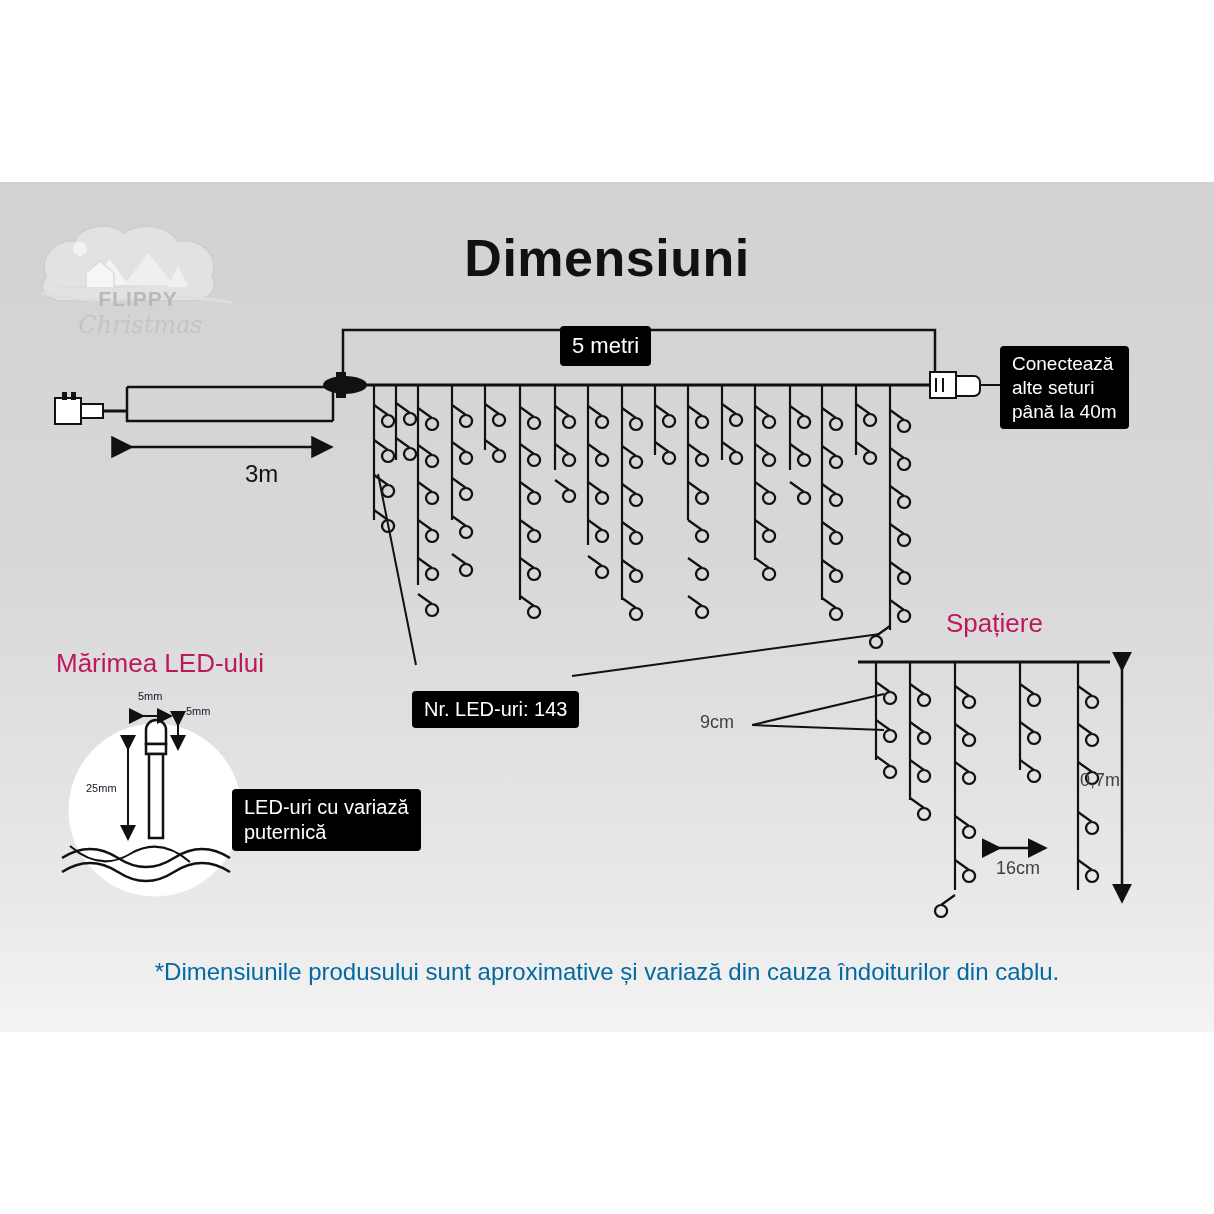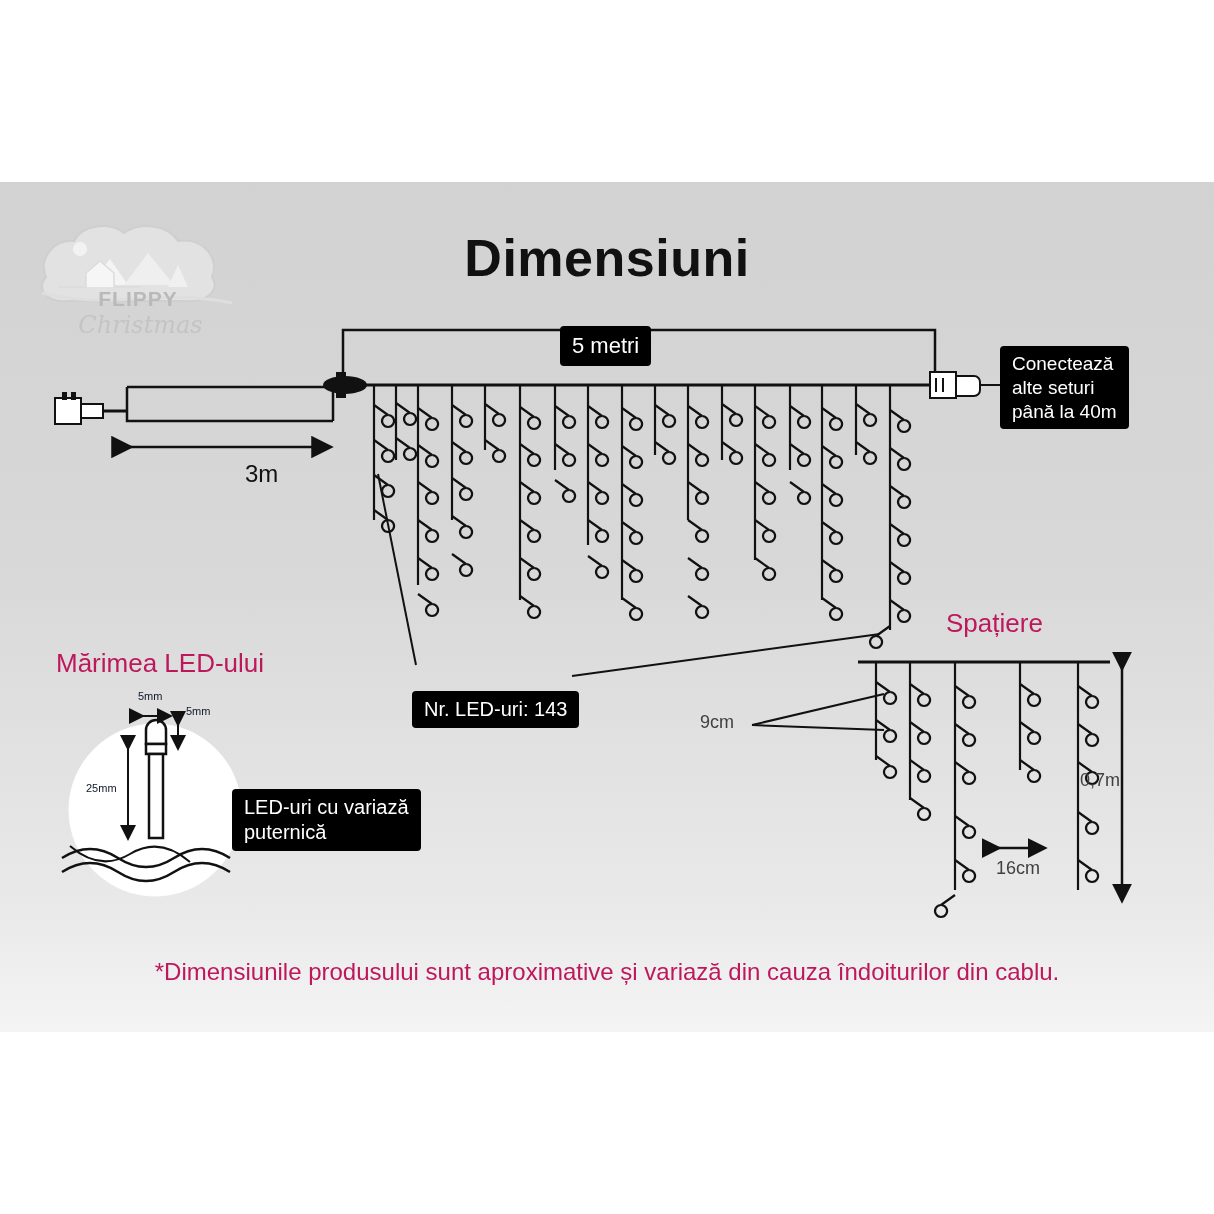--- a/index.html
+++ b/index.html
@@ -44,21 +44,21 @@
     color:#111;
     letter-spacing:0.5px;
     font-weight:bold;
   }
   #footnote{
     position:absolute;
     left:0;top:958px;
     width:1214px;
     text-align:center;
     font-size:24px;
-    color:#be185d;
+    color:#0369a1;
   }
   #logo{
     position:absolute;left:28px;top:215px;width:215px;height:140px;
   }
   #logo .l1{
     position:absolute;left:40px;top:72px;width:140px;text-align:center;
     font-size:21px;color:#b9b9b9;letter-spacing:1px;font-weight:bold;
   }
   #logo .l2{
     position:absolute;left:30px;top:96px;width:165px;text-align:center;

